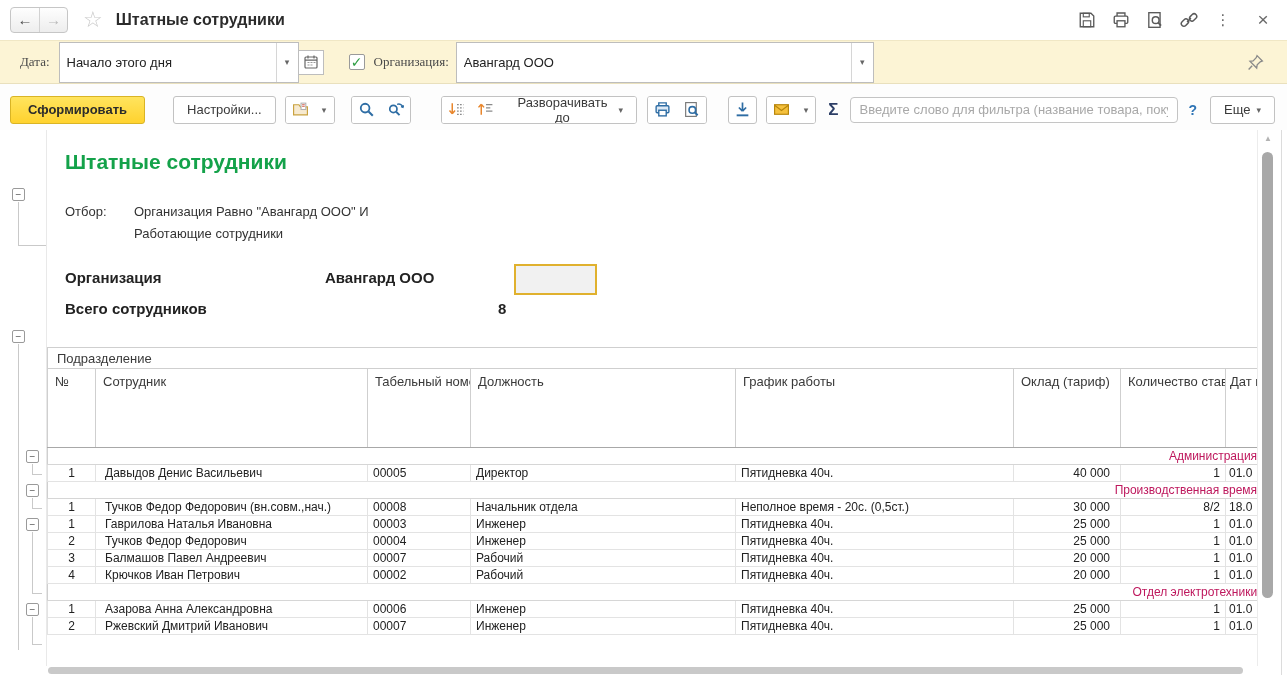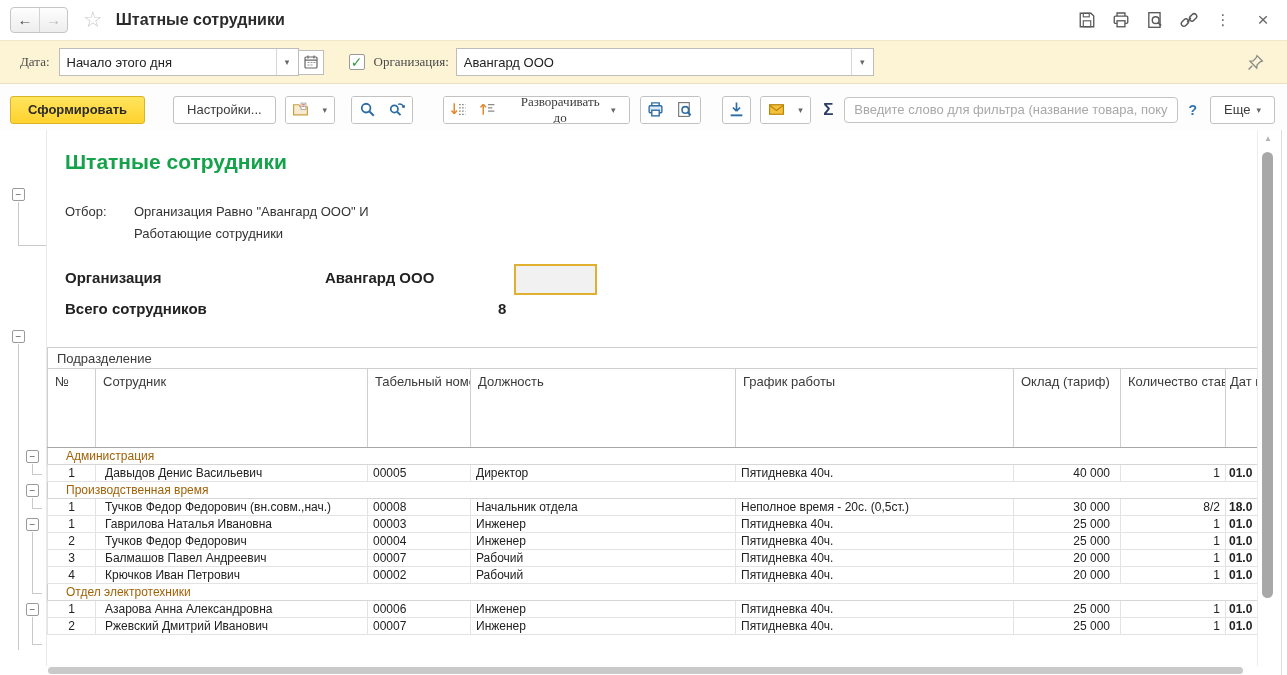--- a/index.html
+++ b/index.html
@@ -18,21 +18,21 @@
   .tb-icons { margin-left:auto; display:flex; align-items:center; gap:14px; }
   .tbi { width:20px; height:20px; display:flex; align-items:center; justify-content:center;
     color:#5a5a5a; cursor:pointer; }
   .tbi.dots { font-size:15px; color:#6a6a6a; }
   .tbi.close { font-size:19px; color:#6a6a6a; margin-left:6px; }
 
   
   .filterbar { height:44px; background:#fcf4d5; border-top:1px solid #f0e7c5;
     border-bottom:1px solid #e9e0bd; display:flex; align-items:center; padding:0 22px 0 20px; }
   .flabel { color:#4a4a4a;font-family:Liberation Serif, serif; }
-  .combo { display:flex; align-items:stretch; height:28px; border:1px solid #bdbdbd; background:#fff; }
+  .combo { display:flex; align-items:stretch; height:41px; border:1px solid #bdbdbd; background:#fff; }
   .combo input { border:none; outline:none; padding:0 7px; font-size:13px; color:#222;
     font-family:inherit; flex:1; min-width:0; background:transparent; }
   .cbtn { width:22px; border:none; border-left:1px solid #d6d6d6; background:#fff;
     color:#666; font-size:9px; cursor:pointer; }
   .calbtn { width:25px; height:25px; border:1px solid #bdbdbd; border-left:none; background:#fff;
     display:flex; align-items:center; justify-content:center; cursor:pointer; }
   .chk { width:16px; height:16px; border:1px solid #9a9a9a; border-radius:2px; background:#fff;
     display:flex; align-items:center; justify-content:center; cursor:pointer; }
   .chk .tick { color:#2f9e44; font-size:14px; font-weight:bold; line-height:12px; }
   .pin { margin-left:auto; color:#8a8a8a; cursor:pointer; }
@@ -45,21 +45,21 @@
     align-items:center; gap:6px; }
   .btn.primary { background:linear-gradient(#ffe45e,#ffd22e); border-color:#d9b425;
     font-weight:bold; color:#2b2b2b; padding:0 17px; }
   .btngroup { display:flex; align-items:stretch; height:28px; border:1px solid #c2c2c2;
     border-radius:3px; overflow:hidden; background:#fff; }
   .btngroup > * + * { border-left:1px solid #d8d8d8; }
   .ibtn { width:31px; border:none; background:#fff; display:flex; align-items:center;
     justify-content:center; cursor:pointer; }
   .ibtn.narrow { width:20px; color:#666; font-size:9px; }
   .ibtn.solo { border:1px solid #c2c2c2; border-radius:3px; height:28px; }
-  .btn.flat { border:none; border-radius:0; height:auto;font-family:Liberation Serif, serif; }
+  .btn.flat { border:none; border-radius:0; height:auto; }
   .dd { font-size:9px; color:#666; }
   .sigma { font-size:17px; font-weight:bold; color:#2c3e66; cursor:pointer; }
   .filterinput { height:26px; width:349px; border:1px solid #c4c4c4; border-radius:4px;
     padding:0 9px; font-size:13px; font-family:inherit; color:#333; }
   .filterinput::placeholder { color:#a8a8a8; }
   .help { color:#2e74b5; font-weight:bold; font-size:14px; cursor:pointer; }
 
   
   #report { position:absolute; top:130px; left:0; width:1287px; height:545px; background:#fff; overflow:hidden; }
   #report .abs { position:absolute; white-space:nowrap; }
@@ -91,27 +91,27 @@
   .phead td { border:1px solid #cfcfcf; height:21px; padding:0 0 0 9px; font-size:13px;
     color:#3a3a3a; text-align:left; }
   .chead th { border:1px solid #cfcfcf; border-bottom:1px solid #a8a8a8; vertical-align:top;
     padding:4px 4px 0 7px; height:79px; font-weight:normal; font-size:13px; color:#3a3a3a;
     text-align:left; white-space:normal; line-height:17px; }
   .chead th.h6 { text-align:right; padding-right:5px; }
   .chead th.h5 { padding-right:16px; }
   .chead th.h7 { padding-left:4px; padding-right:0; }
   .grow td { border-left:1px solid #cfcfcf; border-right:1px solid #cfcfcf;
     border-top:1px solid #d6d6d6; border-bottom:1px solid #d6d6d6;
-    height:17px; padding:0 0 0 18px; color:#a16207; }
+    height:17px; padding:0 0 0 18px; color:#be185d;text-align:right; }
   .drow td { border:1px solid #e3e3e3; height:17px; padding:0 5px; }
   .drow td.c0 { text-align:center; }
   .drow td.c1 { padding-left:9px; }
   .drow td.c5 { text-align:right; padding-right:10px; }
   .drow td.c6 { text-align:right; padding-right:5px; }
-  .drow td.c7 { padding-left:3px; padding-right:0;font-weight:bold; }
+  .drow td.c7 { padding-left:3px; padding-right:0; }
   svg { display:block; }
 </style>
 </head>
 <body>
 
 <div class="titlebar">
   <div class="navgroup">
     <button class="navbtn">←</button>
     <button class="navbtn fwd">→</button>
   </div>

